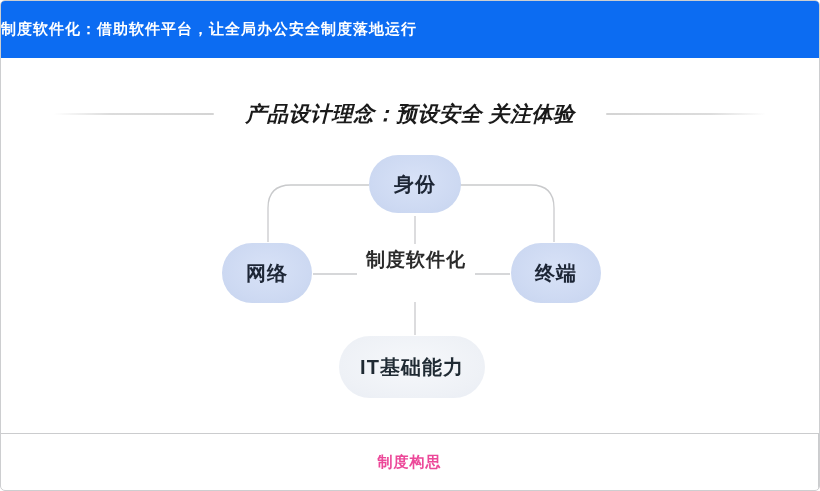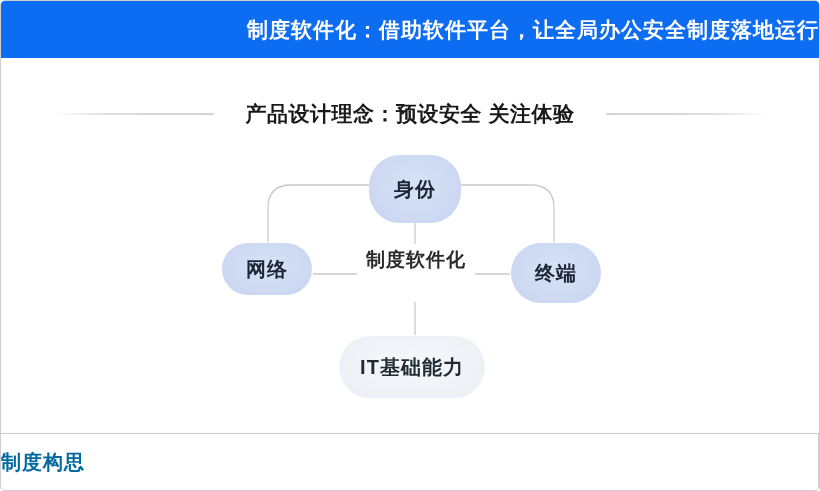--- a/index.html
+++ b/index.html
@@ -10,64 +10,64 @@
   }
   .frame{
     position:absolute;left:0;top:0;width:818px;height:489px;
     border:1px solid var(--border,#cdced0);
     border-radius:5px;overflow:hidden;background:#fff;
   }
   
   .banner{
     position:absolute;top:0;left:0;right:0;height:57px;
     background:var(--banner_bg,#0c6cf2);
-    display:flex;align-items:center;justify-content:flex-end;
+    display:flex;align-items:center;justify-content:flex-start;
     color:var(--banner_text,#ffffff);
-    font-size:21px;font-weight:700;letter-spacing:1px;
+    font-size:15px;font-weight:700;letter-spacing:1px;
   }
   
   .title-row{
     position:absolute;top:96px;left:0;right:0;height:34px;
-    display:flex;align-items:center;justify-content:center;gap:32px;
+    display:flex;align-items:center;justify-content:center;gap:32px;font-style:italic;
   }
   .title-line{width:160px;height:2px;border-radius:1px;}
   .title-line.left{background:linear-gradient(to right,rgba(220,220,220,0),#dcdcdc 35%,#d4d4d4);}
   .title-line.right{background:linear-gradient(to left,rgba(220,220,220,0),#dcdcdc 35%,#d4d4d4);}
   .page-title{
     font-size:21px;font-weight:700;color:var(--title_text,#1a1a1a);letter-spacing:.5px;
   }
   
   .connectors{position:absolute;left:0;top:0;width:820px;height:491px;pointer-events:none;}
   .node{
     position:absolute;display:flex;align-items:center;justify-content:center;
     font-size:20px;font-weight:600;color:#1d2636;letter-spacing:1px;
     border-radius:31px;
     background:radial-gradient(ellipse at 50% 45%,#d8e2f7 0%,var(--node_fill,#cdd9f2) 65%,#c5d3ee 100%);
   }
-  .node.identity{left:368px;top:154px;width:92px;height:68px;}
-  .node.network{left:221px;top:242px;width:90px;height:52px;}
+  .node.identity{left:368px;top:154px;width:92px;height:58px;}
+  .node.network{left:221px;top:242px;width:90px;height:60px;}
   .node.terminal{left:510px;top:242px;width:90px;height:60px;}
   .node.soft{
     left:338px;top:335px;width:146px;height:62px;
     background:radial-gradient(ellipse at 50% 45%,#f6f8fb 0%,var(--node_fill_soft,#eef1f6) 70%,#e9edf4 100%);
     color:#1f2a33;
   }
   .center-label{
     position:absolute;left:352px;top:244px;width:126px;
     text-align:center;font-size:19px;line-height:29px;
     font-weight:600;color:#2b2b2b;letter-spacing:1px;
   }
   
   .footer{
     position:absolute;left:0;right:0;top:432px;bottom:0;
     border-top:1px solid #cbccce;display:flex;
   }
   .footer-cell{
-    flex:1;display:flex;align-items:center;justify-content:flex-start;
-    font-size:20px;font-weight:700;color:#0369a1;letter-spacing:1px;
+    flex:1;display:flex;align-items:center;justify-content:center;
+    font-size:15px;font-weight:700;color:#ec4899;letter-spacing:1px;
   }
   .footer-cell.left{border-right:1px solid #cbccce;}
 </style>
 </head>
 <body>
 
 <div class="frame">
 
   <div class="banner">
     <span>制度软件化：借助软件平台，让全局办公安全制度落地运行</span>

